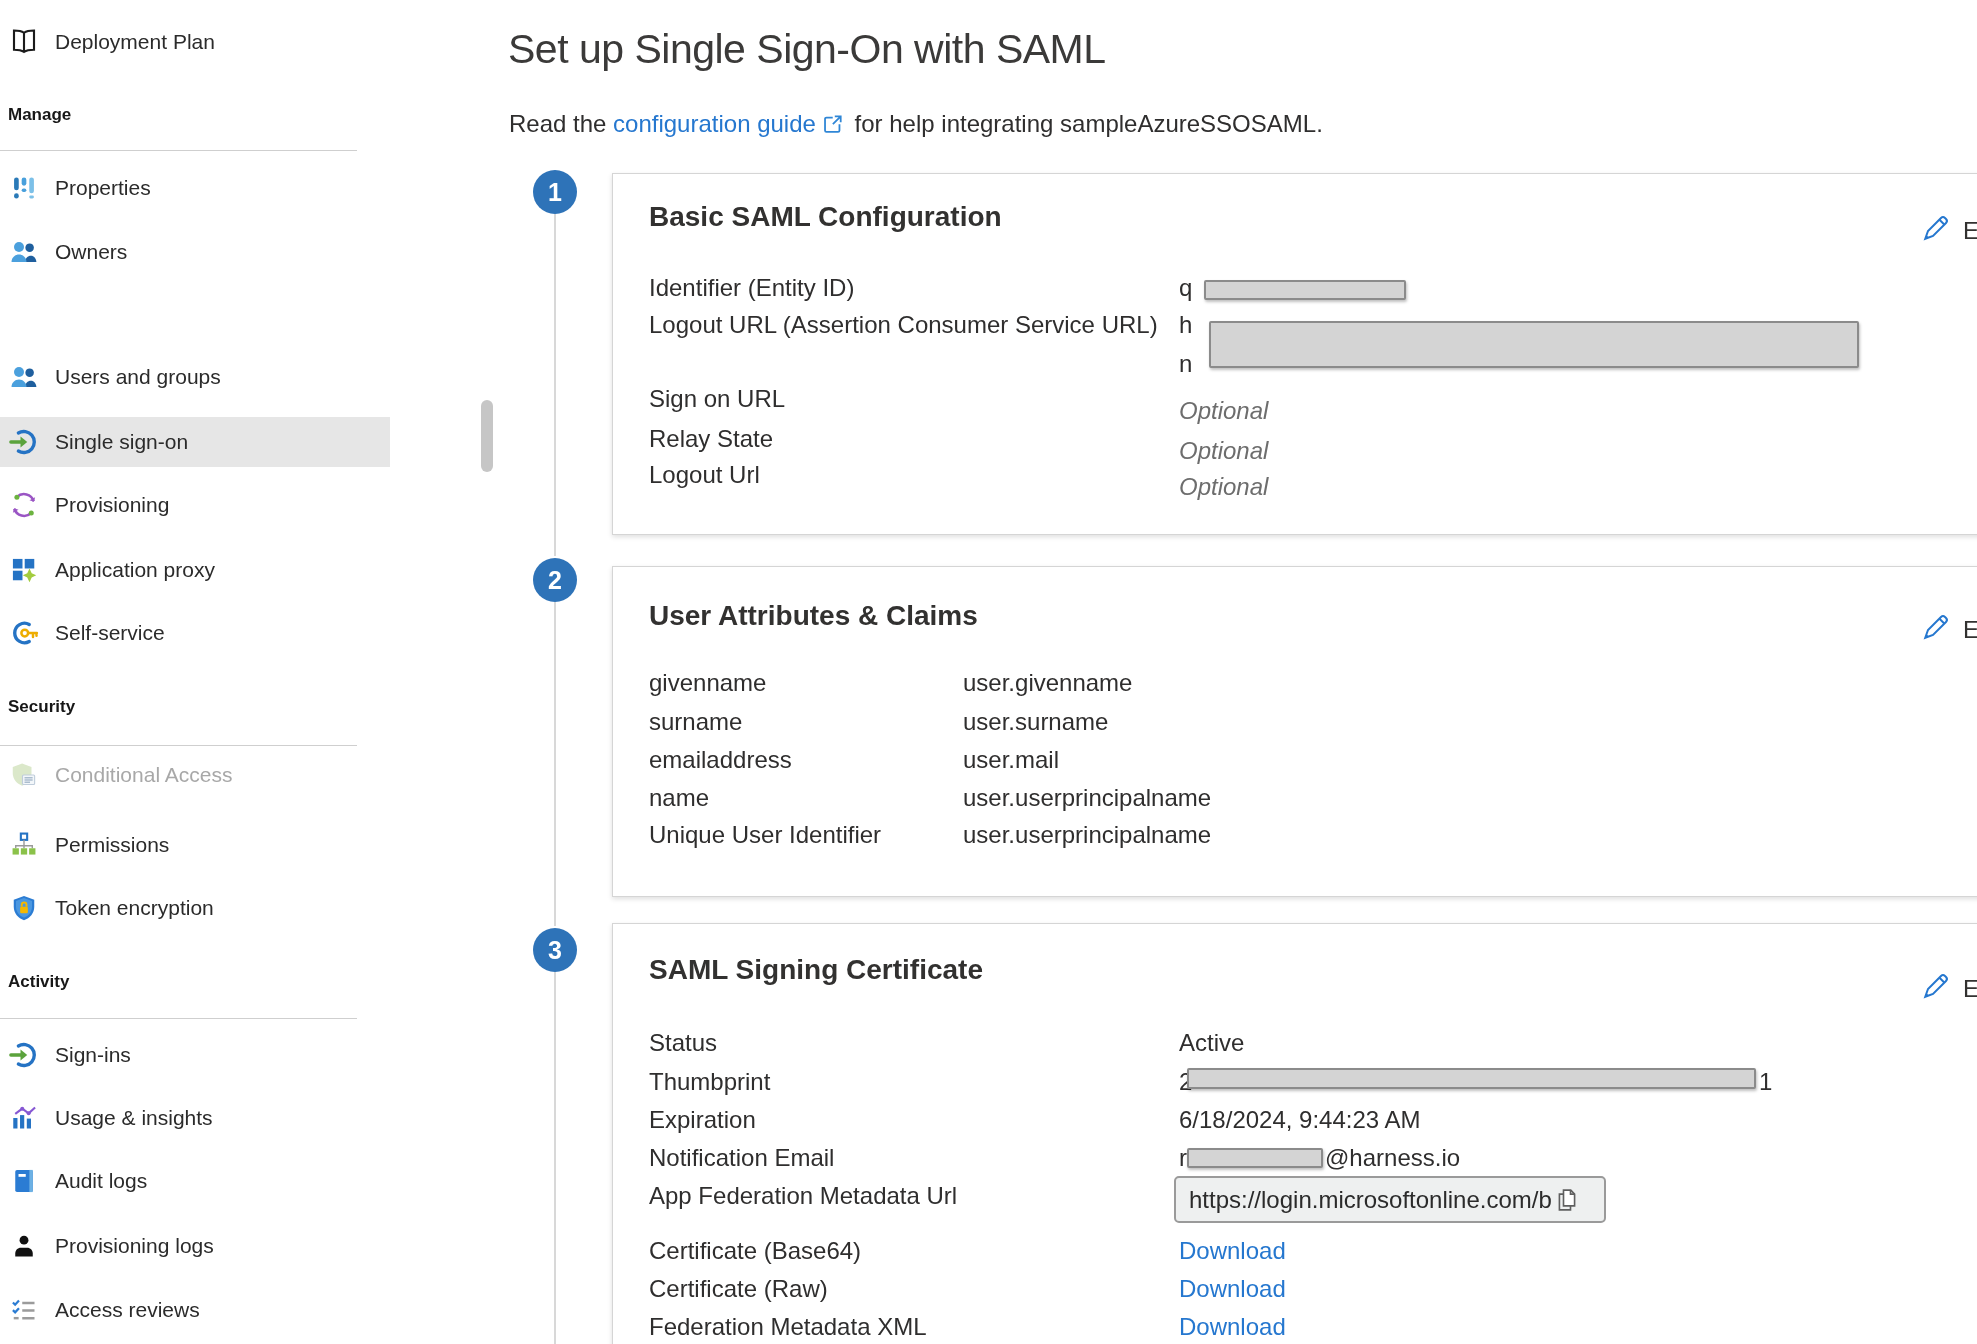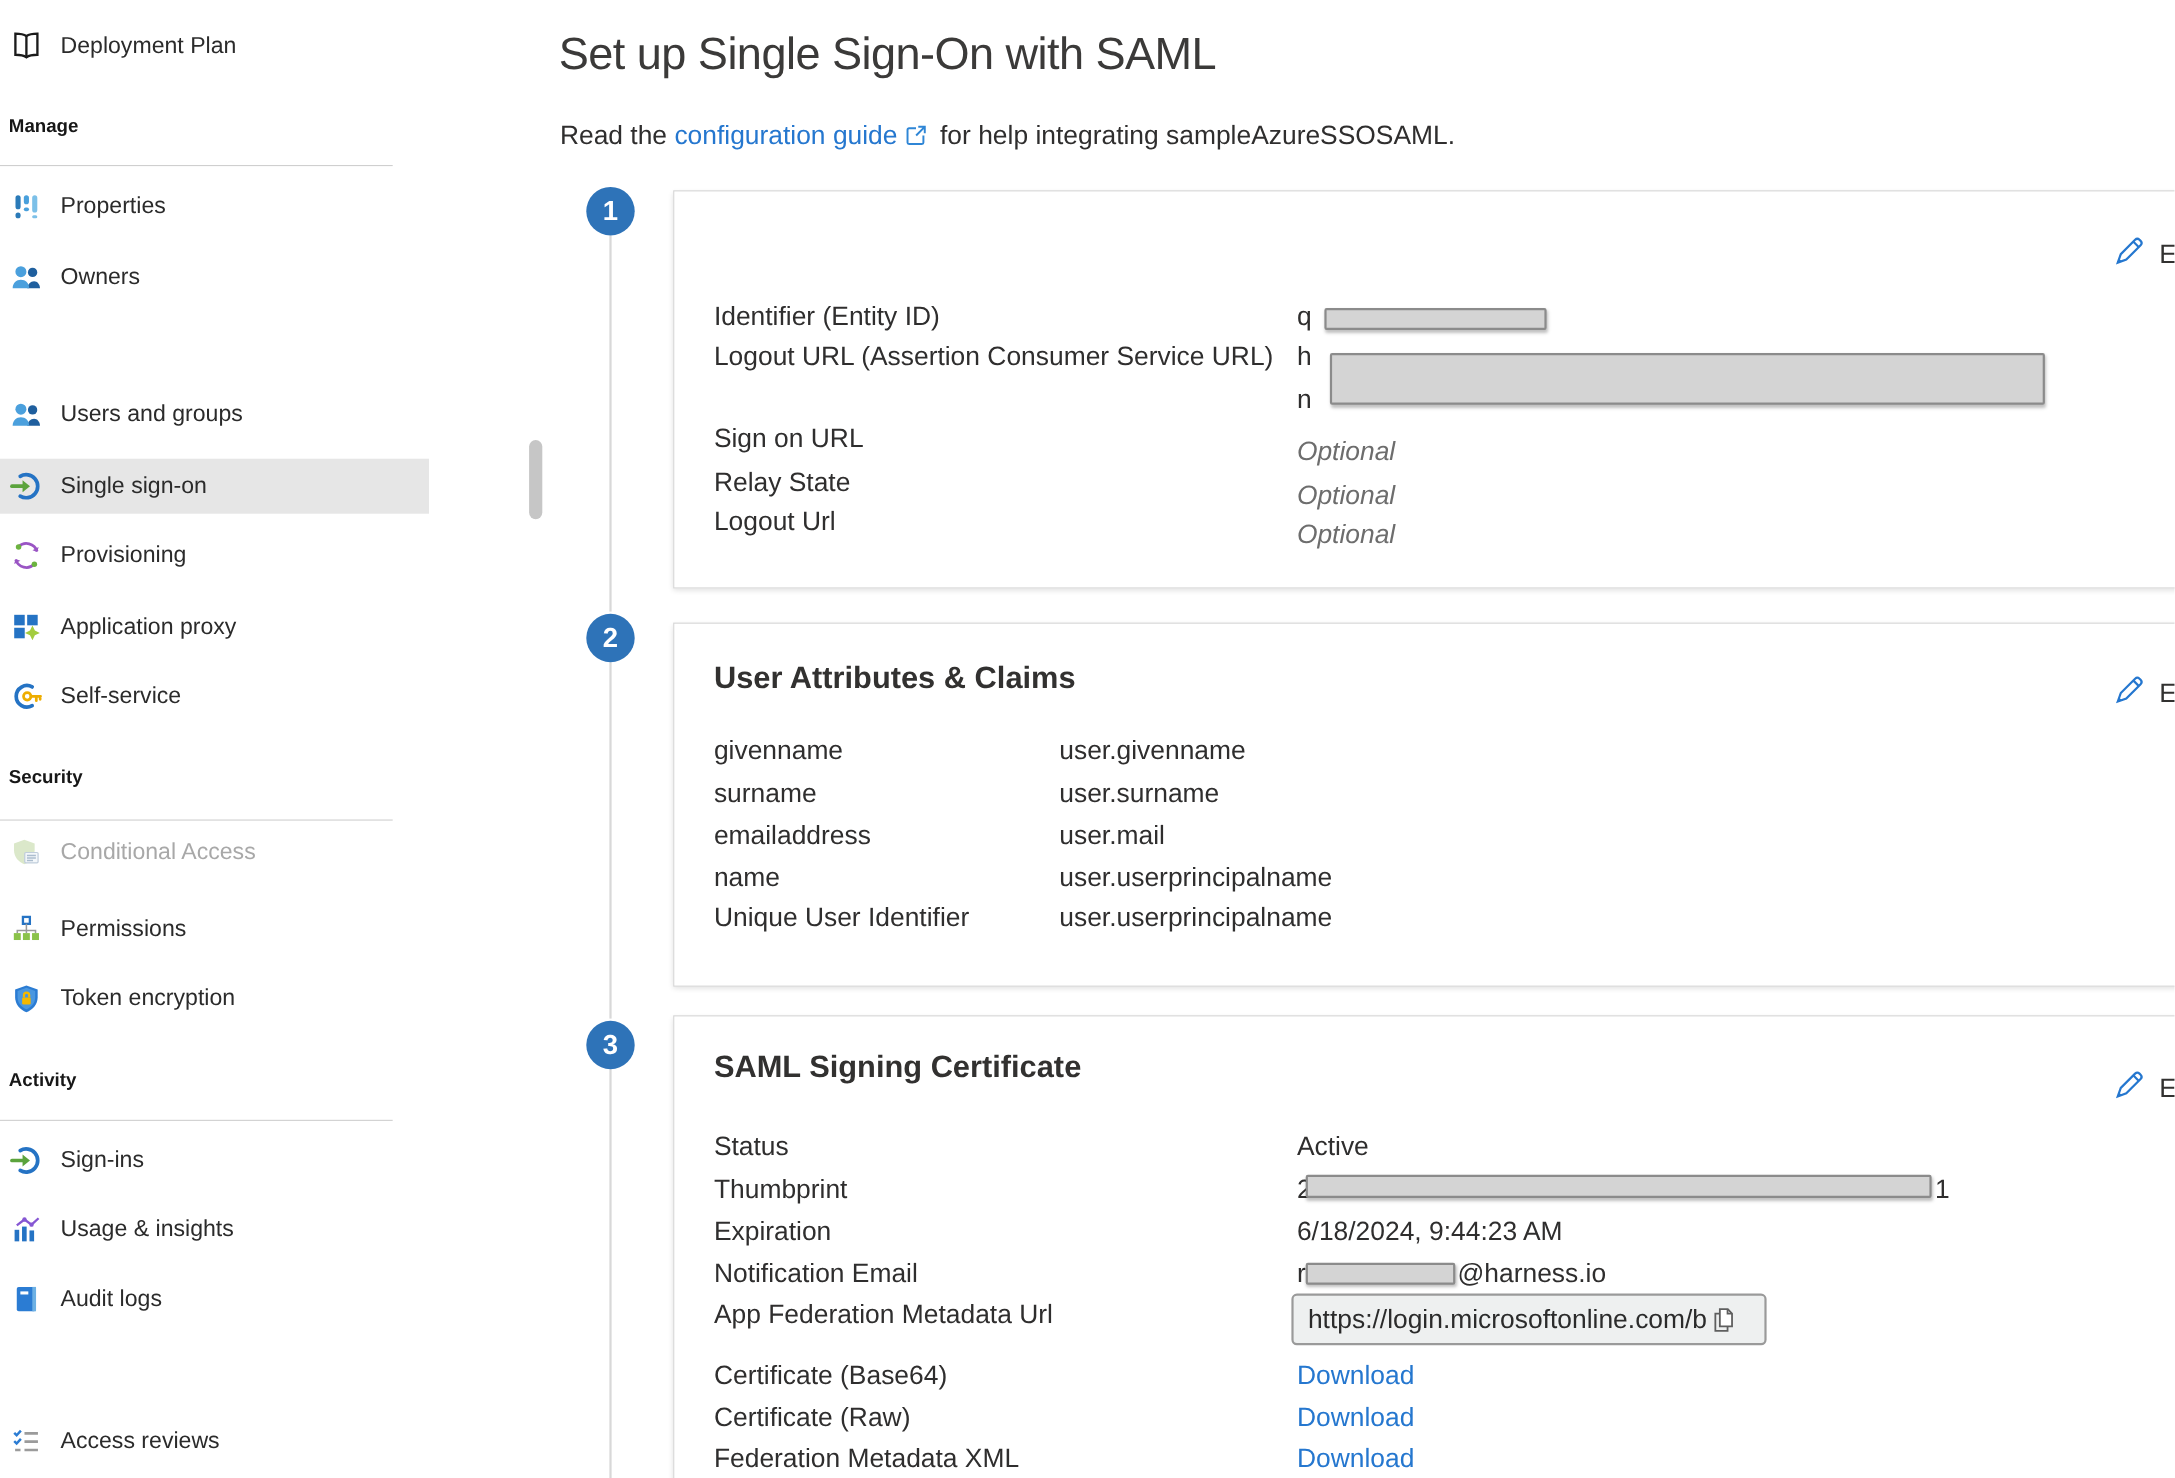--- a/index.html
+++ b/index.html
@@ -221,20 +221,29 @@
       <span class="ic">
         <svg width="28" height="28" viewBox="0 0 24 24">
             <rect x="4.5" y="2.5" width="15" height="19" rx="1.5" fill="#2b7cd3"></rect>
             <rect x="16.6" y="2.5" width="2.9" height="19" fill="#6db1e4"></rect>
             <rect x="7.3" y="6" width="6.2" height="2.4" fill="#fff"></rect>
           </svg>
       </span>
       <span class="lbl">Audit logs</span>
     </div>
 
+    <div class="sb-item" style="top:1221px">
+      <span class="ic">
+        <svg width="28" height="28" viewBox="0 0 24 24">
+            <circle cx="12" cy="7" r="3.8" fill="#111"></circle>
+            <path d="M4.5 21v-2.6c0-2.7 2.1-4.8 4.8-4.8h5.4c2.7 0 4.8 2.1 4.8 4.8V21z" fill="#111"></path>
+          </svg>
+      </span>
+      <span class="lbl">Provisioning logs</span>
+    </div>
 
     <div class="sb-item" style="top:1285px">
       <span class="ic">
         <svg width="28" height="28" viewBox="0 0 24 24">
             <path d="M2.5 5.6l1.9 1.9 3.3-3.6" fill="none" stroke="#2b7cd3" stroke-width="1.9"></path>
             <path d="M2.5 12.1l1.9 1.9 3.3-3.6" fill="none" stroke="#2b7cd3" stroke-width="1.9"></path>
             <path d="M10.5 6h10.5M10.5 12.5h10.5M10.5 19h10.5" stroke="#9b9b9b" stroke-width="2.1"></path>
             <path d="M3.2 19h4.2" stroke="#9b9b9b" stroke-width="2.1"></path>
           </svg>
       </span>
@@ -255,20 +264,21 @@
 
     <div class="tl-seg" style="top:214px;height:342px"></div>
     <div class="tl-seg" style="top:602px;height:324px"></div>
     <div class="tl-seg" style="top:972px;height:372px"></div>
 
     <div class="step-circle" style="top:170px">1</div>
     <div class="step-circle" style="top:558px">2</div>
     <div class="step-circle" style="top:928px">3</div>
 
     <section class="card" style="top:173px;height:362px">
+      <h2 class="card-title" style="top:27px">Basic SAML Configuration</h2>
       <div class="edit-btn" style="top:40px">
         <span><svg width="30" height="30" viewBox="0 0 24 24">
               <path d="M4.2 19.8l2.2-6.2L16.8 3.2a2.3 2.3 0 0 1 3.2 0l.8.8a2.3 2.3 0 0 1 0 3.2L10.4 17.6z" fill="none" stroke="#2577cf" stroke-width="1.6"></path>
               <path d="M15.6 4.6l3.8 3.8" stroke="#2577cf" stroke-width="1.6"></path>
               <path d="M4.2 19.8l1-2.9 1.9 1.9z" fill="#2577cf"></path>
             </svg></span>
         <span class="e-lbl">Edit</span>
       </div>
 
       <div class="rl" style="top:100px">Identifier (Entity ID)</div>

